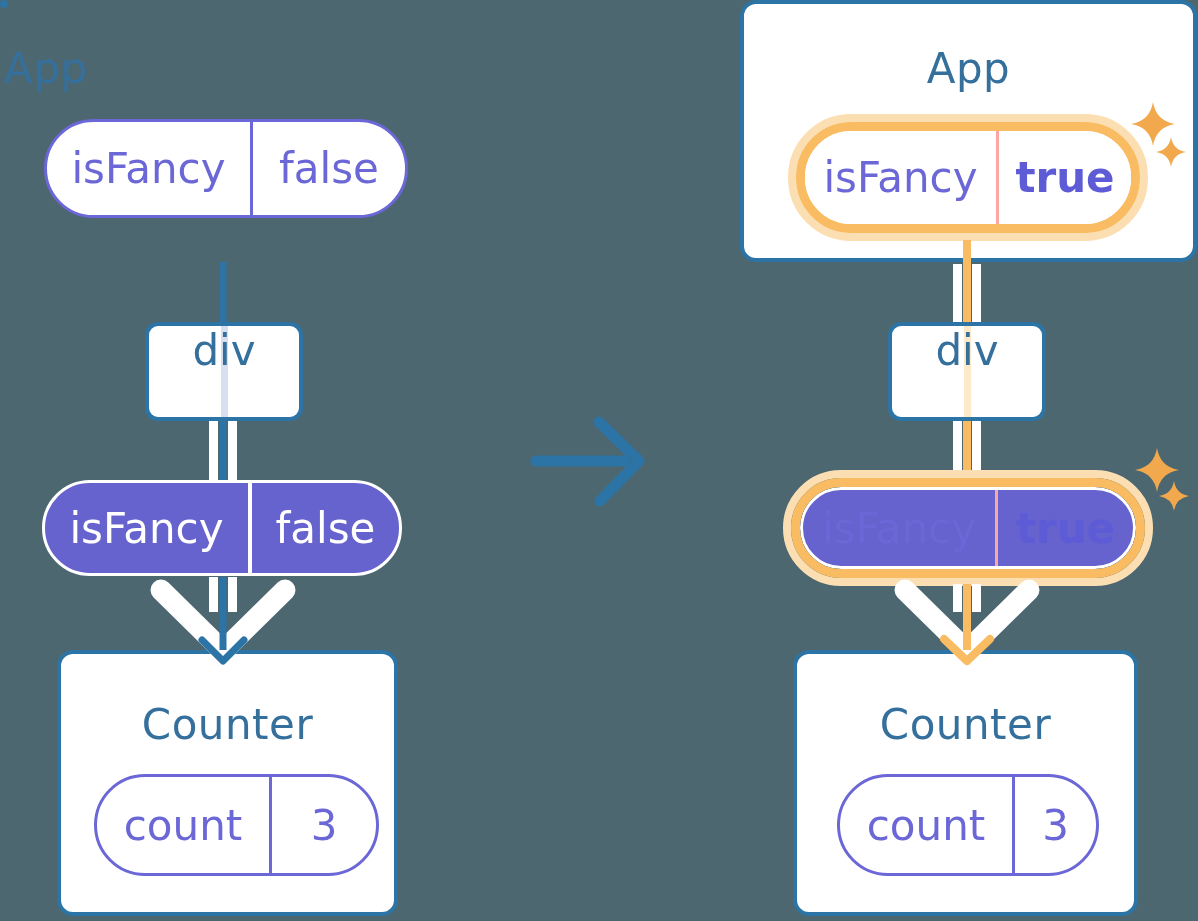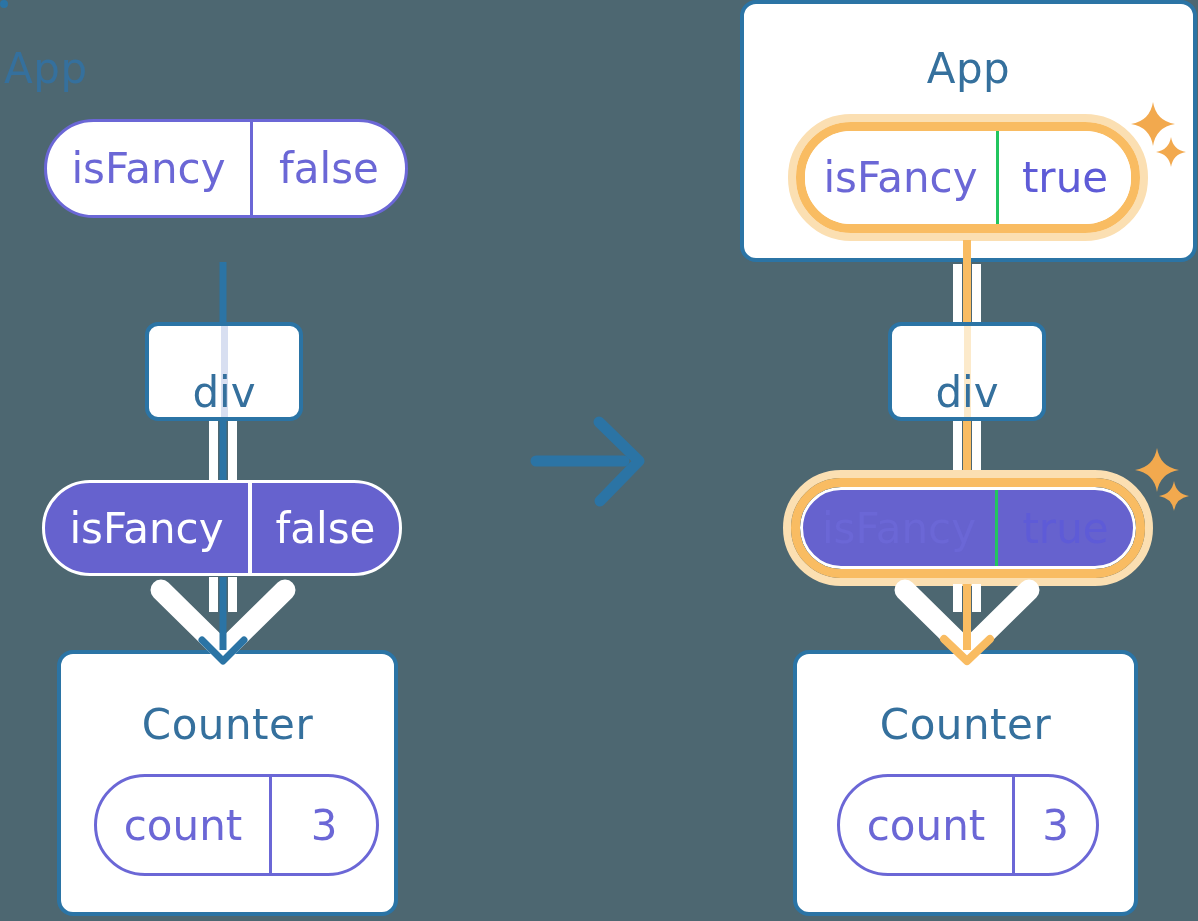--- a/index.html
+++ b/index.html
@@ -71,21 +71,21 @@
     overflow:hidden;
     display:flex;
   }
   .oring .content{
     flex:1;display:flex;background:#ffffff;
   }
   .oring .content .seg{
     display:flex;align-items:center;justify-content:center;
     color:#6B67D6;font-size:42px;
   }
-  .oring .content .seg.val{border-left:3px solid #22c55e;flex:1;font-weight:normal;color:#5E5BD7;}
+  .oring .content .seg.val{border-left:3px solid #fca5a5;flex:1;font-weight:bold;color:#5E5BD7;}
   .halo.on-purple .oring{border-radius:50px;}
   .halo.on-purple .content{background:transparent;}
   .purple-in{
     flex:1;display:flex;
     background:#6662CE;
     border:3px solid #ffffff;
     border-radius:42px;
     overflow:hidden;
   }
   .purple-in .seg{
@@ -97,21 +97,21 @@
   .thru-line{
     position:absolute;top:0;bottom:0;width:7px;
     left:50%;margin-left:-3.5px;
   }
   .thru-line.lav{background:#D8DFF1;}
   .thru-line.peach{background:#FCEACB;}
   .div-label{
     position:relative;z-index:1;
     color:#35709D;font-size:42px;
   }
-  .div-card{display:flex;align-items:flex-end;justify-content:center;}
+  .div-card{display:flex;align-items:flex-start;justify-content:center;}
 </style>
 </head>
 <body>
 
 <div id="canvas">
 
   <svg class="layer under" width="1198" height="921" viewBox="0 0 1198 921">
 
     <path d="M223 262 V326" stroke="#2B74A5" stroke-width="7" fill="none"></path>
 

